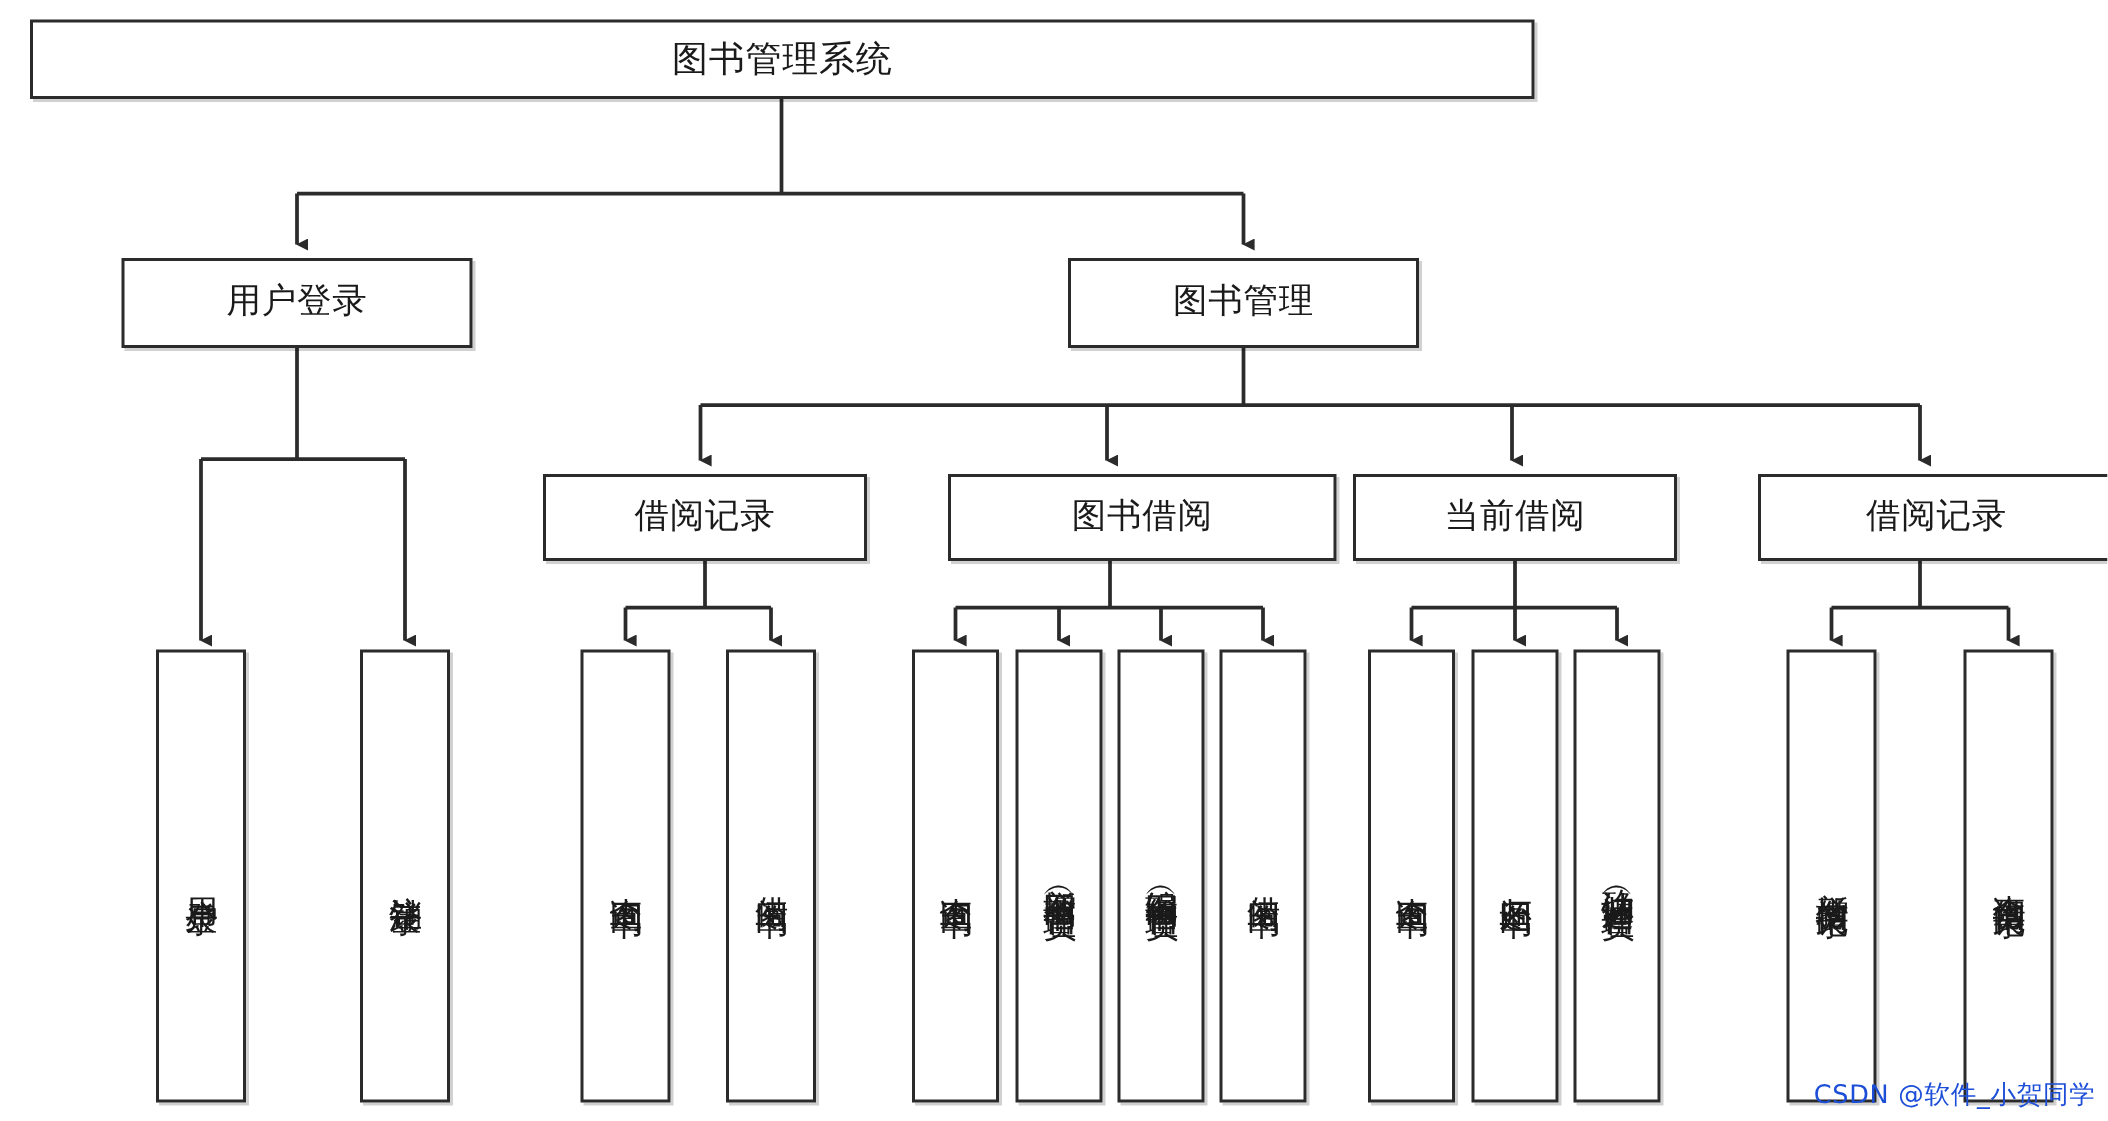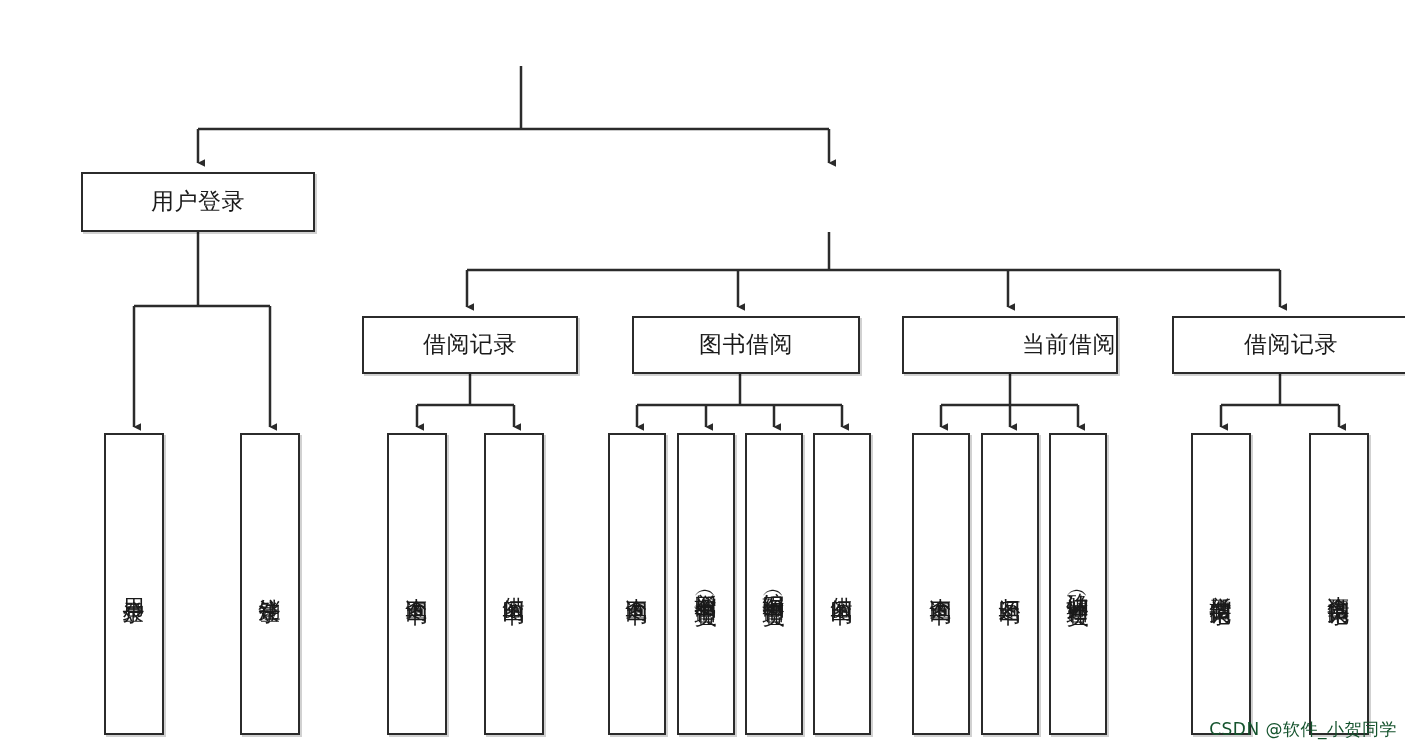--- a/index.html
+++ b/index.html
@@ -59,21 +59,21 @@
     font-size: 22px;
     line-height: 1.05;
     letter-spacing: 2px;
     max-height: 270px;
   }
   #watermark {
     position: absolute;
     right: 8px;
     bottom: 6px;
     font-size: 17px;
-    color: #14532d;
+    color: #1d4ed8;
     letter-spacing: 0.5px;
     white-space: nowrap;
     font-family: "DejaVu Sans", "Liberation Sans", sans-serif;
   }
 </style>
 </head>
 <body>
 
 <div id="diagram-root">
 
@@ -120,32 +120,38 @@
       <path d="M 1010 405 L 1010 427" marker-end="url(#arrow)"></path>
       <path d="M 1078 405 L 1078 427" marker-end="url(#arrow)"></path>
 
       <path d="M 1280 374 L 1280 405"></path>
       <path d="M 1221 405 L 1339 405"></path>
       <path d="M 1221 405 L 1221 427" marker-end="url(#arrow)"></path>
       <path d="M 1339 405 L 1339 427" marker-end="url(#arrow)"></path>
     </g>
   </svg>
 
+  <div class="node root horiz" style="left:20px; top:13px; width:1003px; height:53px;">
+    <span class="node-label">图书管理系统</span>
+  </div>
 
   <div class="node horiz" style="left:81px; top:172px; width:234px; height:60px;">
     <span class="node-label">用户登录</span>
   </div>
+  <div class="node horiz" style="left:712px; top:172px; width:234px; height:60px;">
+    <span class="node-label">图书管理</span>
+  </div>
 
   <div class="node horiz" style="left:362px; top:316px; width:216px; height:58px;">
     <span class="node-label">借阅记录</span>
   </div>
-  <div class="node horiz" style="left:632px; top:316px; width:228px; height:58px;">
+  <div class="node horiz" style="left:632px; top:316px; width:259px; height:58px;">
     <span class="node-label">图书借阅</span>
   </div>
-  <div class="node horiz" style="left:902px; top:316px; width:216px; height:58px;justify-content:flex-end;">
+  <div class="node horiz" style="left:902px; top:316px; width:216px; height:58px;">
     <span class="node-label">当前借阅</span>
   </div>
   <div class="node horiz" style="left:1172px; top:316px; width:238px; height:58px;">
     <span class="node-label">借阅记录</span>
   </div>
 
   <div class="node vert" style="left:104px; top:433px; width:60px; height:302px;">
     <span class="node-label">用户登录</span>
   </div>
   <div class="node vert" style="left:240px; top:433px; width:60px; height:302px;">

